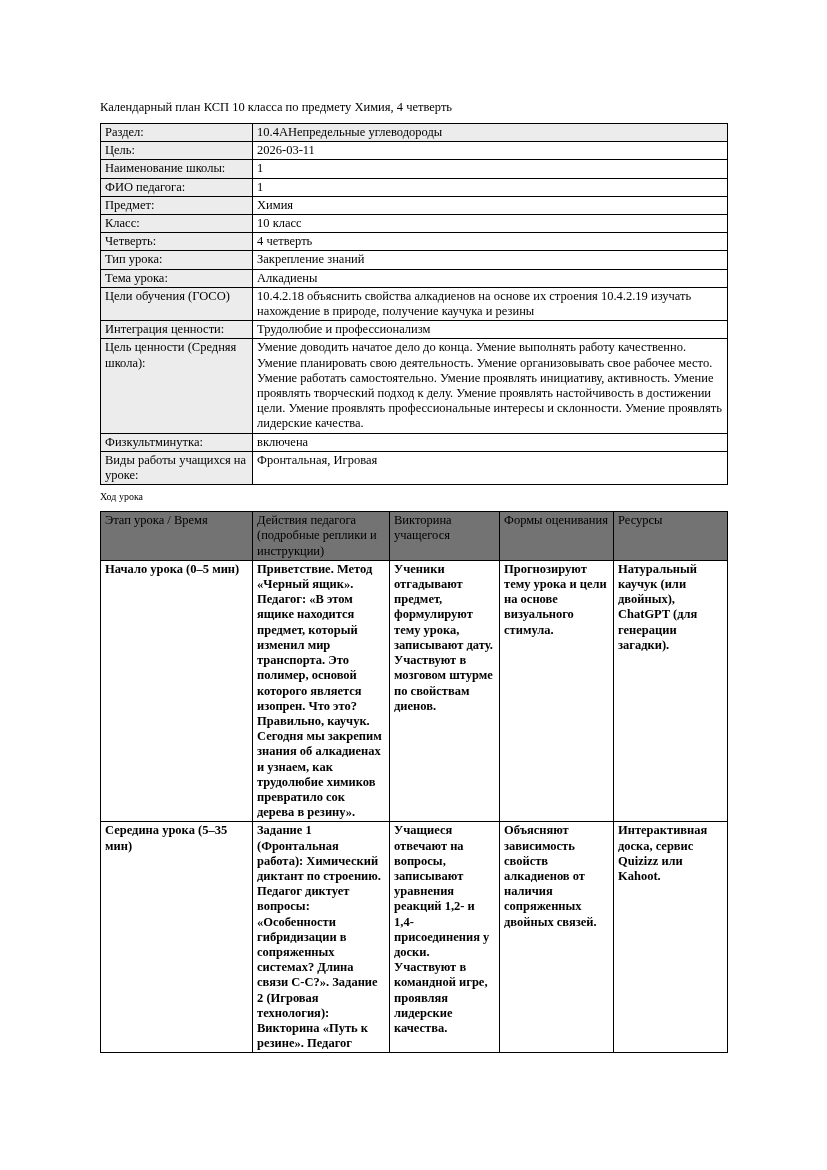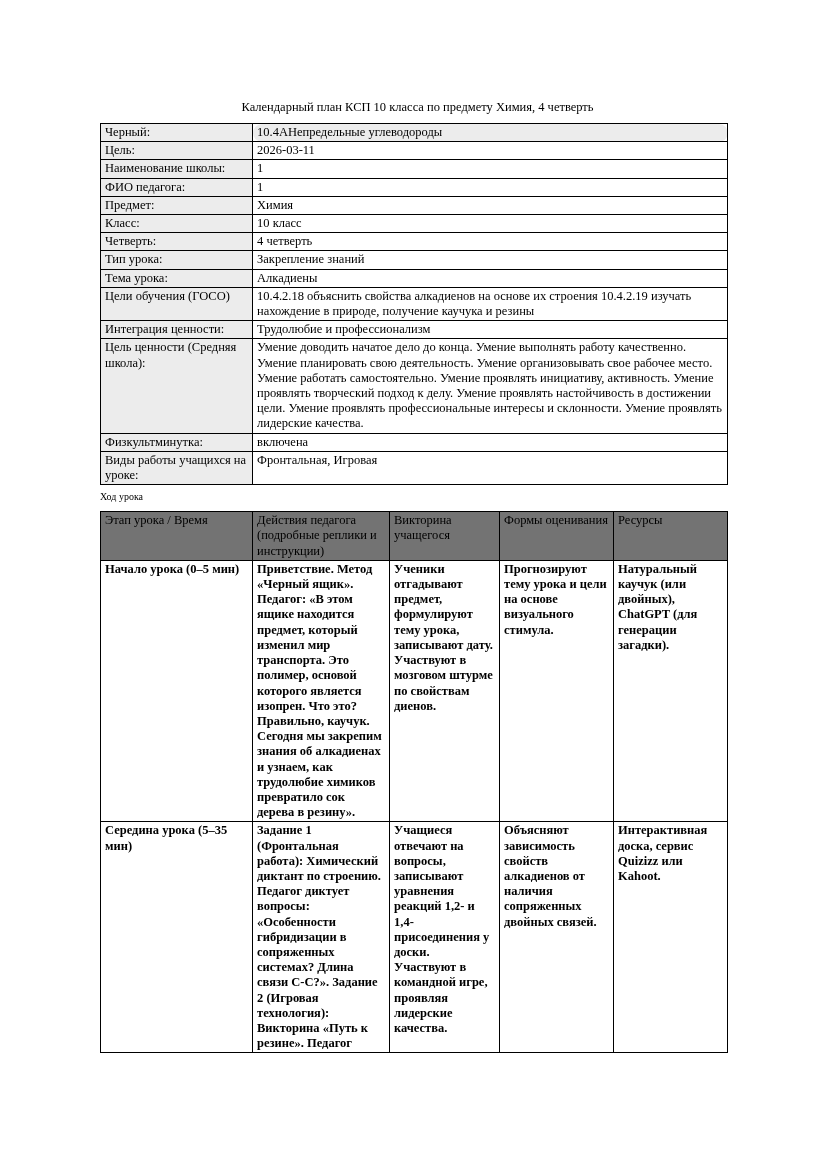--- a/index.html
+++ b/index.html
@@ -20,21 +20,20 @@
     width: 827px;
     height: 1170px;
     box-sizing: border-box;
     padding: 100px 92px 0 100px;
   }
   .doc-title {
     font-size: 12.5px;
     line-height: 15px;
     margin: 0 0 8px 0;
     white-space: nowrap;
-    text-align: center;
   }
   table {
     border-collapse: collapse;
     table-layout: fixed;
     width: 627px;
     font-size: 12.5px;
     line-height: 15.2px;
   }
   table td, table th {
     border: 1px solid #000000;
@@ -49,21 +48,20 @@
   #info-table col.c-label { width: 152px; }
   #info-table col.c-value { width: 475px; }
   #info-table td.label {
     background: #ececec;
   }
   #info-table td.value {
     background: #ffffff;
   }
   #info-table tr.shaded td.value {
     background: #ececec;
-    border-radius: 9px;
   }
   .section-caption {
     font-size: 10px;
     line-height: 15px;
     margin: 4px 0 7px 0;
   }
   
   #flow-table col.c1 { width: 152px; }
   #flow-table col.c2 { width: 137px; }
   #flow-table col.c3 { width: 110px; }
@@ -84,21 +82,21 @@
 
   <div class="doc-title">Календарный план КСП 10 класса по предмету Химия, 4 четверть</div>
 
   <table id="info-table">
     <colgroup>
       <col class="c-label">
       <col class="c-value">
     </colgroup>
     <tbody>
         <tr class="shaded">
-          <td class="label">Черный:</td>
+          <td class="label">Раздел:</td>
           <td class="value">10.4АНепредельные углеводороды</td>
         </tr>
         <tr>
           <td class="label">Цель:</td>
           <td class="value">2026-03-11</td>
         </tr>
         <tr>
           <td class="label">Наименование школы:</td>
           <td class="value">1</td>
         </tr>

